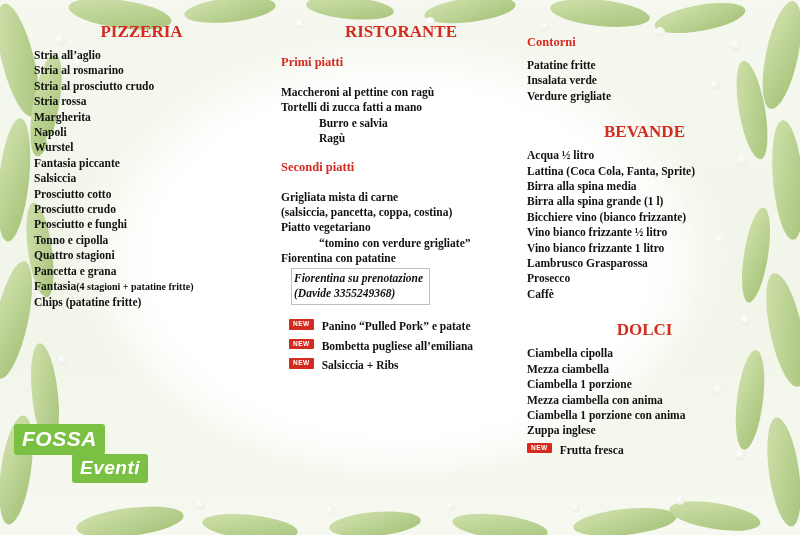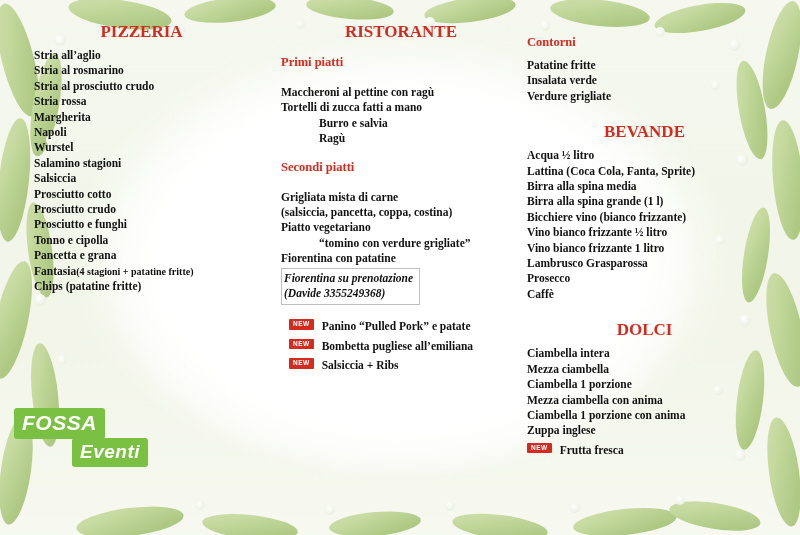--- a/index.html
+++ b/index.html
@@ -123,27 +123,28 @@
   .newrow .item { font-size: 11.5px; }
 
   .new-block { margin-left: 8px; margin-top: 14px; }
 
   .fiorentina-box {
     border: 1px solid #bfbfbf;
     background: rgba(255,255,255,0.75);
     padding: 2px 6px 3px 2px;
     display: inline-block;
     margin-top: 1px;
+    margin-left: 10px;
   }
 
   
   .logo {
     position: absolute;
     left: 14px;
-    top: 408px;
+    top: 424px;
     width: 120px;
     height: 62px;
   }
   .logo .tag {
     position: absolute;
     background: #7ac143;
     color: #ffffff;
     font-family: "Liberation Sans", sans-serif;
     font-weight: bold;
     font-style: italic;
@@ -252,26 +253,27 @@
 
     <div class="col-pizzeria">
       <h2 class="section-title">PIZZERIA</h2>
       <div class="item">Stria all’aglio</div>
       <div class="item">Stria al rosmarino</div>
       <div class="item">Stria al prosciutto crudo</div>
       <div class="item">Stria rossa</div>
       <div class="item">Margherita</div>
       <div class="item">Napoli</div>
       <div class="item">Wurstel</div>
-      <div class="item">Salamino stagioni</div>
+      <div class="item">Fantasia piccante</div>
       <div class="item">Salsiccia</div>
       <div class="item">Prosciutto cotto</div>
       <div class="item">Prosciutto crudo</div>
       <div class="item">Prosciutto e funghi</div>
       <div class="item">Tonno e cipolla</div>
+      <div class="item">Quattro stagioni</div>
       <div class="item">Pancetta e grana</div>
       <div class="item"><span>Fantasia</span><span class="item small" style="display:inline">(4 stagioni + patatine fritte)</span></div>
       <div class="item">Chips (patatine fritte)</div>
     </div>
 
     <div class="col-ristorante">
       <h2 class="section-title">RISTORANTE</h2>
       <div class="gap-s"></div>
       <div class="sub-title">Primi piatti</div>
       <div class="gap-s"></div>
@@ -329,21 +331,21 @@
         <div class="item">Vino bianco frizzante 1 litro</div>
         <div class="item">Lambrusco Grasparossa</div>
         <div class="item">Prosecco</div>
         <div class="item">Caffè</div>
       </div>
 
       <div class="gap-l"></div>
 
       <div>
         <h2 class="section-title center-head">DOLCI</h2>
-        <div class="item">Ciambella intera</div>
+        <div class="item">Ciambella cipolla</div>
         <div class="item">Mezza ciambella</div>
         <div class="item">Ciambella 1 porzione</div>
         <div class="item">Mezza ciambella con anima</div>
         <div class="item">Ciambella 1 porzione con anima</div>
         <div class="item">Zuppa inglese</div>
         <div class="newrow" style="margin-top:4px">
           <span class="badge-new">NEW</span>
           <span class="item">Frutta fresca</span>
         </div>
       </div>

